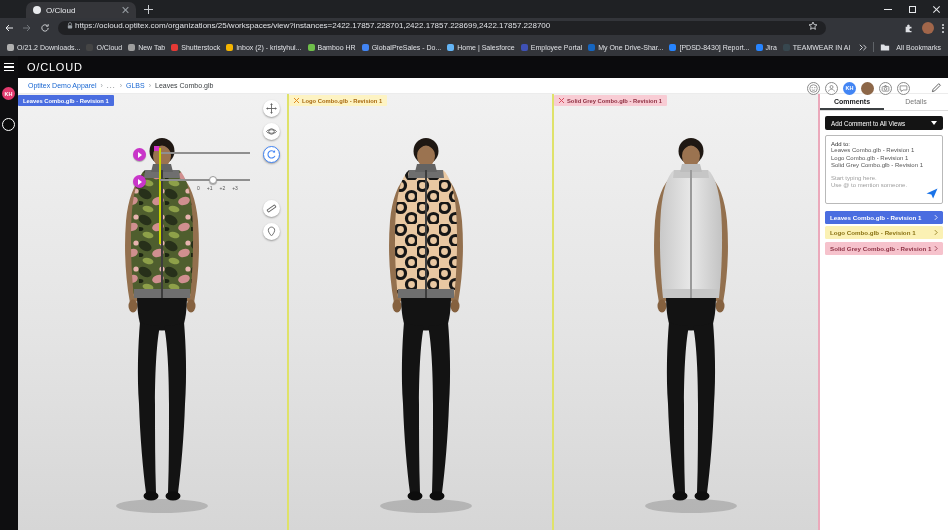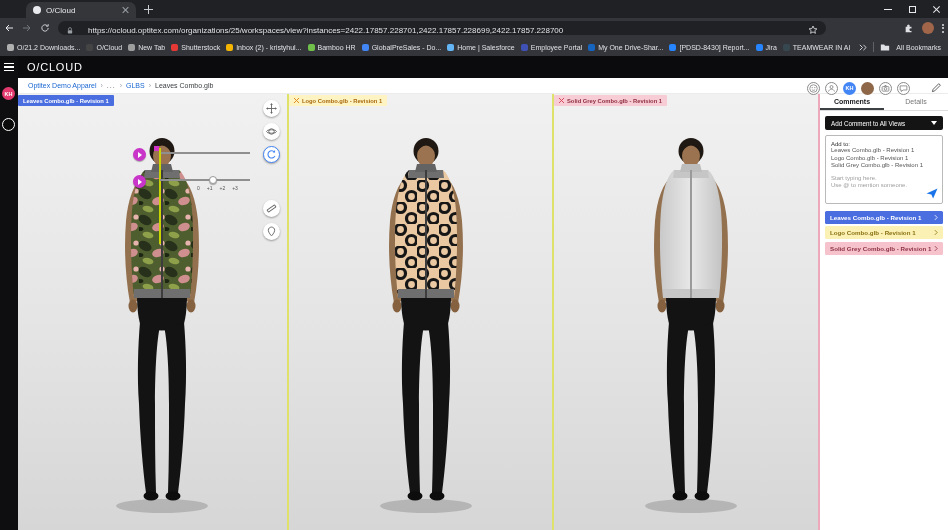--- a/index.html
+++ b/index.html
@@ -22,21 +22,21 @@
   .winbtn{width:24px;height:18px;display:flex;align-items:center;justify-content:center}
   .ic-min{width:8px;height:1px;background:#e8eaed}
   .ic-max{width:7px;height:7px;border:1px solid #e8eaed}
   .ic-closewin{position:relative;width:9px;height:9px}
   .ic-closewin::before,.ic-closewin::after{content:"";position:absolute;left:4px;top:0;width:1px;height:9px;background:#e8eaed}
   .ic-closewin::before{transform:rotate(45deg)}.ic-closewin::after{transform:rotate(-45deg)}
 
   
   .navbar{position:absolute;left:0;top:18px;width:948px;height:20px;background:#33353a;display:flex;align-items:center}
   .navic{width:18px;height:16px;display:flex;align-items:center;justify-content:center;flex:none}
-  .urlbar{position:absolute;left:58px;top:3px;width:768px;height:14px;border-radius:7px;background:#202124;display:flex;align-items:flex-end;gap:14px;padding:0 8px}
+  .urlbar{position:absolute;left:58px;top:3px;width:768px;height:14px;border-radius:7px;background:#202124;display:flex;align-items:flex-start;gap:1px;padding:0 8px}
   .url{flex:1;font-size:8px;color:#dfe1e5;white-space:nowrap;overflow:hidden}
   .nav-right{position:absolute;right:4px;top:2px;display:flex;align-items:center;gap:8px;height:16px}
   .profile{width:12px;height:12px;border-radius:50%;background:#a1664a}
   .dots{display:flex;flex-direction:column;gap:1.5px}
   .dots i{width:2px;height:2px;border-radius:50%;background:#dfe1e5}
 
   
   .bookmarks{position:absolute;left:0;top:38px;width:948px;height:18px;background:#33353a;display:flex;align-items:center;gap:6px;padding:0 7px;overflow:hidden}
   .bm{display:flex;align-items:center;gap:3px;white-space:nowrap;flex:none}
   .bm-fav{width:7px;height:7px;border-radius:2px;flex:none}

